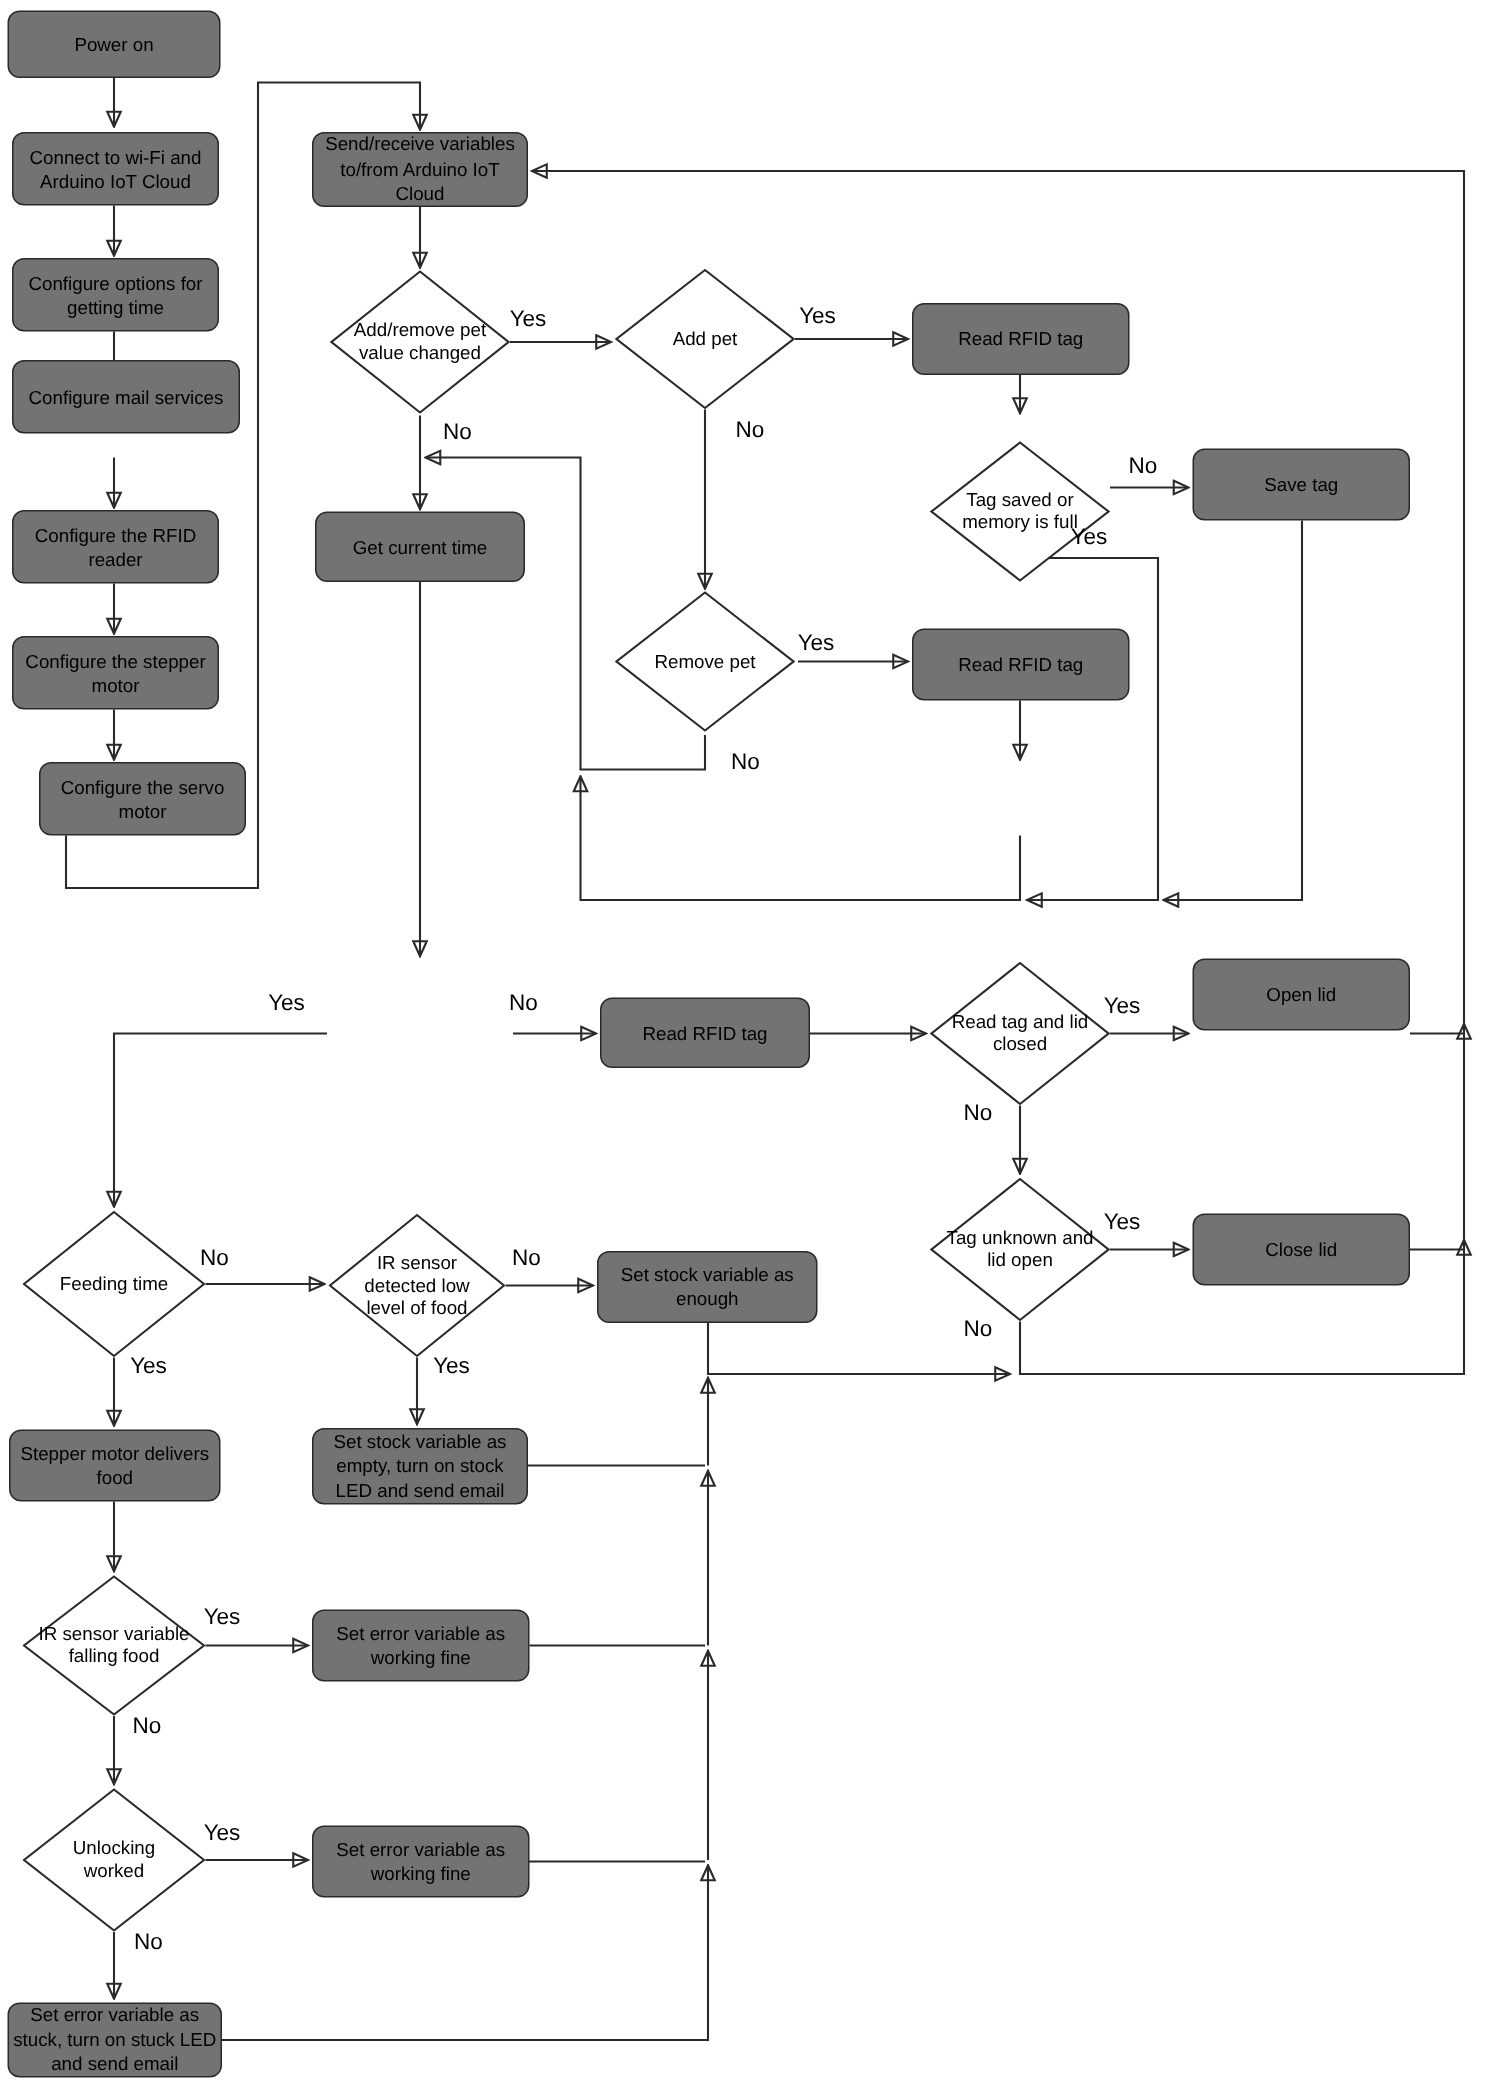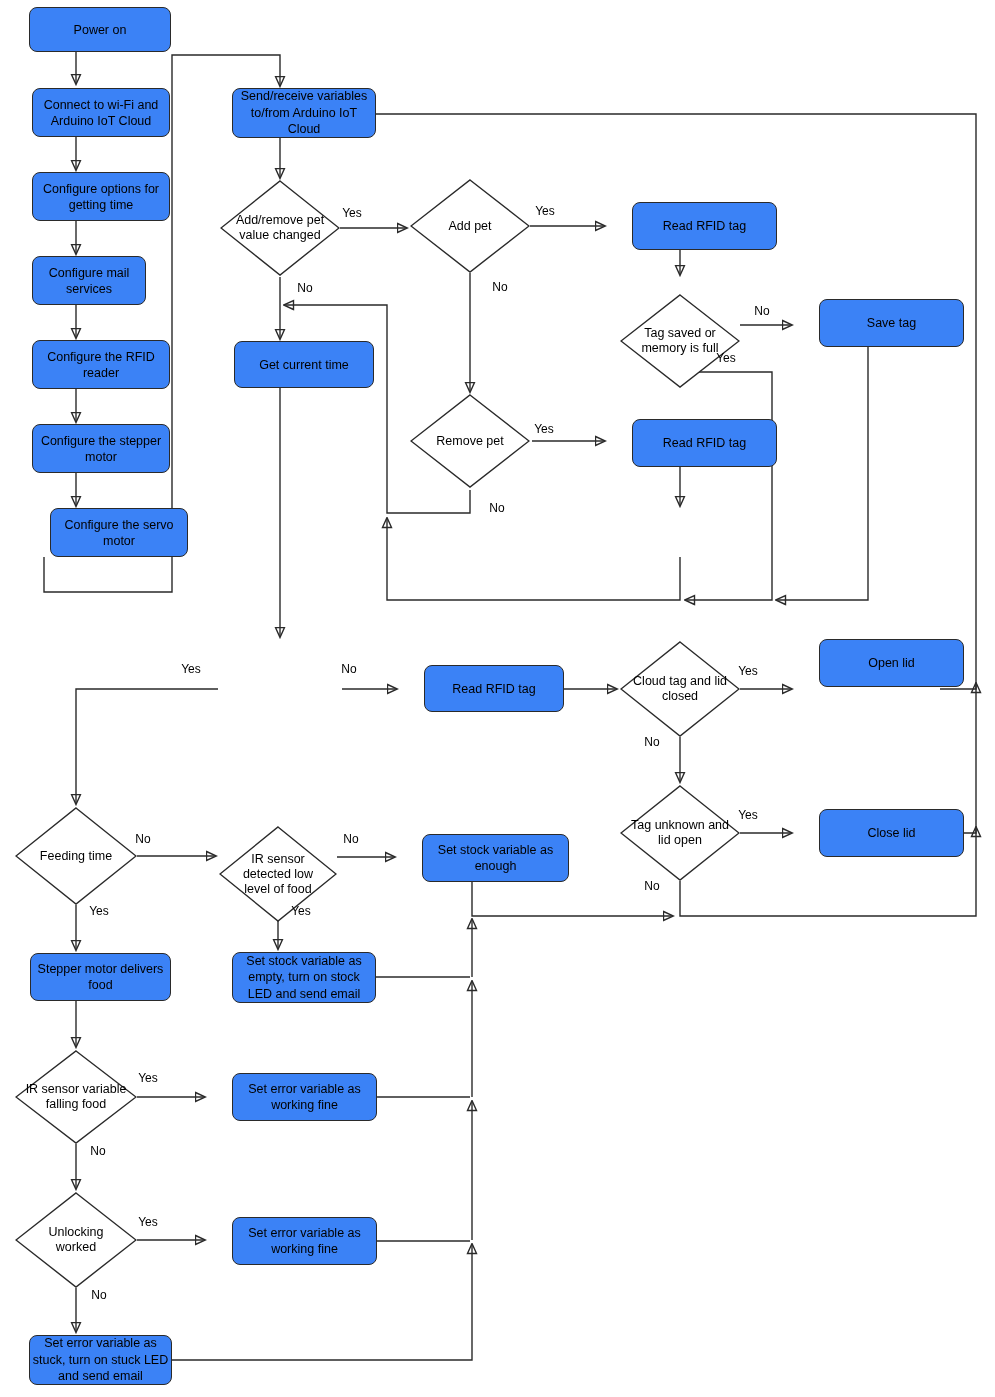--- a/index.html
+++ b/index.html
@@ -4,35 +4,35 @@
 <style>
   html,body{margin:0;padding:0;background:#ffffff;}
   #canvas{
     position:relative;width:995px;height:1397px;background:#ffffff;
     font-family:"Liberation Sans","DejaVu Sans",sans-serif;color:#000;
     overflow:hidden;
   }
   #edges{position:absolute;left:0;top:0;width:995px;height:1397px;}
   #edges path{fill:none;stroke:#2a2a2a;stroke-width:1.4;}
   .pnode{
-    position:absolute;box-sizing:border-box;background:#3b82f6;
+    position:absolute;box-sizing:border-box;background:#737373;
     border:1.4px solid #2a2a2a;border-radius:8px;
     display:flex;align-items:center;justify-content:center;text-align:center;
-    font-size:12.5px;line-height:16px;padding:0 5px;margin-left:24px;
+    font-size:12.5px;line-height:16px;padding:0 5px;
   }
   .dnode{position:absolute;}
   .dnode svg{position:absolute;left:0;top:0;width:100%;height:100%;}
   .dnode polygon{fill:#fff;stroke:#2a2a2a;stroke-width:1.4;vector-effect:non-scaling-stroke;}
   .dtext{
     position:absolute;inset:0;display:flex;align-items:center;justify-content:center;
     text-align:center;font-size:12.5px;line-height:15px;padding:0 13px;
   }
   .elabel{
     position:absolute;transform:translate(-50%,-50%);
-    font-size:12px;white-space:nowrap;
+    font-size:15px;white-space:nowrap;
   }
 </style>
 </head>
 <body>
 
 <div id="canvas">
 
   <svg id="edges" viewBox="0 0 995 1397" xmlns="http://www.w3.org/2000/svg">
     <defs>
       <marker id="arr" markerWidth="12" markerHeight="12" refX="10.5" refY="6" orient="auto" markerUnits="userSpaceOnUse">
@@ -84,21 +84,21 @@
     <path d="M352,1241 H470"></path>
     <path d="M148,1360 H472 V1244" marker-end="url(#arr)"></path>
     <path d="M472,1240 V1101" marker-end="url(#arr)"></path>
     <path d="M472,1097 V981" marker-end="url(#arr)"></path>
     <path d="M472,977 V919" marker-end="url(#arr)"></path>
   </svg>
 
   <div class="pnode" style="left:5px;top:7px;width:142px;height:45px">Power on</div>
   <div class="pnode" style="left:8px;top:88px;width:138px;height:49px">Connect to wi-Fi and Arduino IoT Cloud</div>
   <div class="pnode" style="left:8px;top:172px;width:138px;height:49px">Configure options for getting time</div>
-  <div class="pnode" style="left:8px;top:256px;width:114px;height:49px">Configure mail services</div>
+  <div class="pnode" style="left:8px;top:240px;width:152px;height:49px">Configure mail services</div>
   <div class="pnode" style="left:8px;top:340px;width:138px;height:49px">Configure the RFID reader</div>
   <div class="pnode" style="left:8px;top:424px;width:138px;height:49px">Configure the stepper motor</div>
   <div class="pnode" style="left:26px;top:508px;width:138px;height:49px">Configure the servo motor</div>
   <div class="pnode" style="left:208px;top:88px;width:144px;height:50px;line-height:16.5px;padding:0 2px">Send/receive variables to/from Arduino IoT Cloud</div>
   <div class="pnode" style="left:210px;top:341px;width:140px;height:47px">Get current time</div>
   <div class="pnode" style="left:608px;top:202px;width:145px;height:48px">Read RFID tag</div>
   <div class="pnode" style="left:795px;top:299px;width:145px;height:48px">Save tag</div>
   <div class="pnode" style="left:608px;top:419px;width:145px;height:48px">Read RFID tag</div>
   <div class="pnode" style="left:400px;top:665px;width:140px;height:47px">Read RFID tag</div>
   <div class="pnode" style="left:795px;top:639px;width:145px;height:48px">Open lid</div>
@@ -131,35 +131,35 @@
   <div class="dnode" style="left:410px;top:394px;width:120px;height:94px">
     <svg viewBox="0 0 120 94" preserveAspectRatio="none">
         <polygon points="60,1 119,47 60,93 1,47"></polygon>
       </svg>
     <span class="dtext">Remove pet</span>
   </div>
   <div class="dnode" style="left:620px;top:641px;width:120px;height:96px">
     <svg viewBox="0 0 120 96" preserveAspectRatio="none">
         <polygon points="60,1 119,48 60,95 1,48"></polygon>
       </svg>
-    <span class="dtext" style="padding:0 8px">Cloud tag and lid closed</span>
+    <span class="dtext" style="padding:0 8px">Read tag and lid closed</span>
   </div>
   <div class="dnode" style="left:620px;top:785px;width:120px;height:96px">
     <svg viewBox="0 0 120 96" preserveAspectRatio="none">
         <polygon points="60,1 119,48 60,95 1,48"></polygon>
       </svg>
     <span class="dtext" style="padding:0 6px">Tag unknown and lid open</span>
   </div>
   <div class="dnode" style="left:15px;top:807px;width:122px;height:98px">
     <svg viewBox="0 0 122 98" preserveAspectRatio="none">
         <polygon points="61,1 121,49 61,97 1,49"></polygon>
       </svg>
     <span class="dtext">Feeding time</span>
   </div>
-  <div class="dnode" style="left:219px;top:826px;width:118px;height:96px">
+  <div class="dnode" style="left:219px;top:809px;width:118px;height:96px">
     <svg viewBox="0 0 118 96" preserveAspectRatio="none">
         <polygon points="59,1 117,48 59,95 1,48"></polygon>
       </svg>
     <span class="dtext" style="padding:0 12px">IR sensor detected low level of food</span>
   </div>
   <div class="dnode" style="left:15px;top:1050px;width:122px;height:94px">
     <svg viewBox="0 0 122 94" preserveAspectRatio="none">
         <polygon points="61,1 121,47 61,93 1,47"></polygon>
       </svg>
     <span class="dtext" style="padding:0 10px">IR sensor variable falling food</span>

